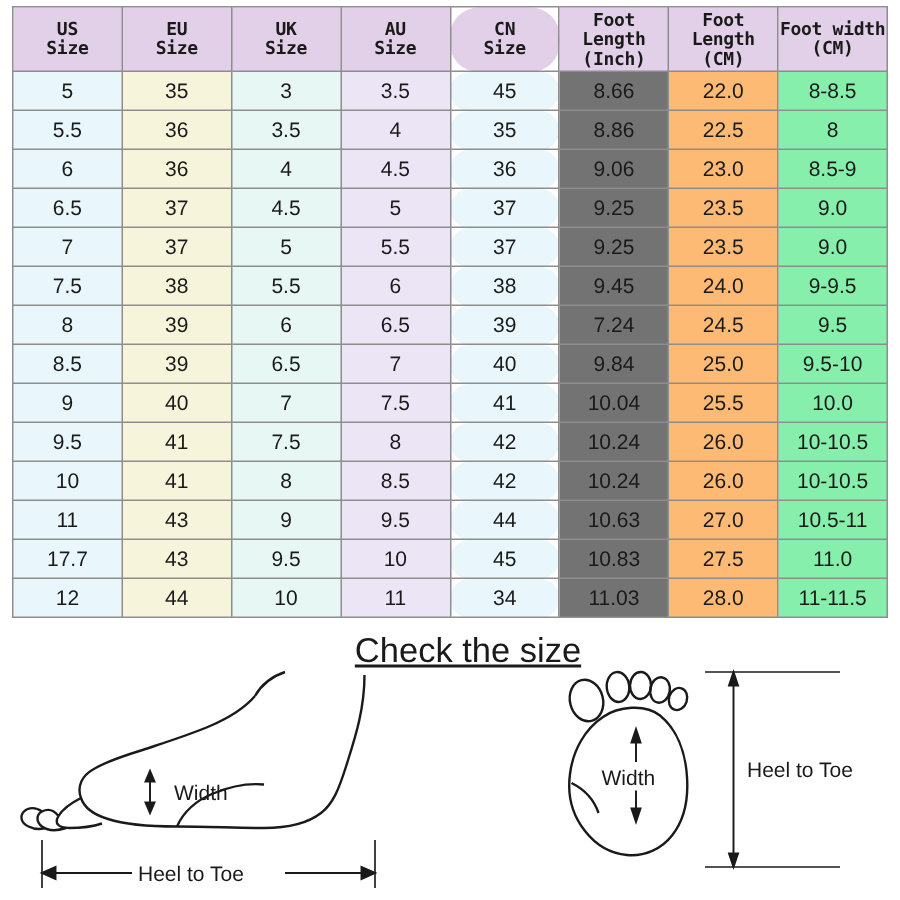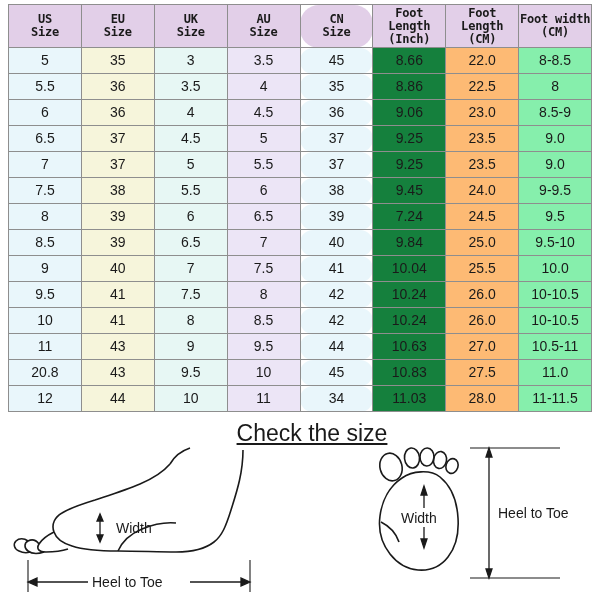--- a/index.html
+++ b/index.html
@@ -55,21 +55,21 @@
   table.size-chart td {
     font-family: "Liberation Sans", sans-serif;
     font-size: 14px;
   }
   
   .c0 { background: #e9f6fb; }
   .c1 { background: #f6f5db; }
   .c2 { background: #e7f7f4; }
   .c3 { background: #ece5f6; }
   .c4 { background: #e9f6fb; border-radius: 19px; }
-  .c5 { background: #15803d; }
+  .c5 { background: #737373; }
   .c6 { background: #fdba74; }
   .c7 { background: #86efac; }
 
   th.c0, th.c1, th.c2, th.c3, th.c4, th.c5, th.c6, th.c7 {
     background: #e2cfe8;
   }
 
   
   .caption {
     position: absolute;
@@ -258,21 +258,21 @@
           <td class="c0">11</td>
           <td class="c1">43</td>
           <td class="c2">9</td>
           <td class="c3">9.5</td>
           <td class="c4">44</td>
           <td class="c5">10.63</td>
           <td class="c6">27.0</td>
           <td class="c7">10.5-11</td>
         </tr>
         <tr>
-          <td class="c0">20.8</td>
+          <td class="c0">17.7</td>
           <td class="c1">43</td>
           <td class="c2">9.5</td>
           <td class="c3">10</td>
           <td class="c4">45</td>
           <td class="c5">10.83</td>
           <td class="c6">27.5</td>
           <td class="c7">11.0</td>
         </tr>
         <tr>
           <td class="c0">12</td>

